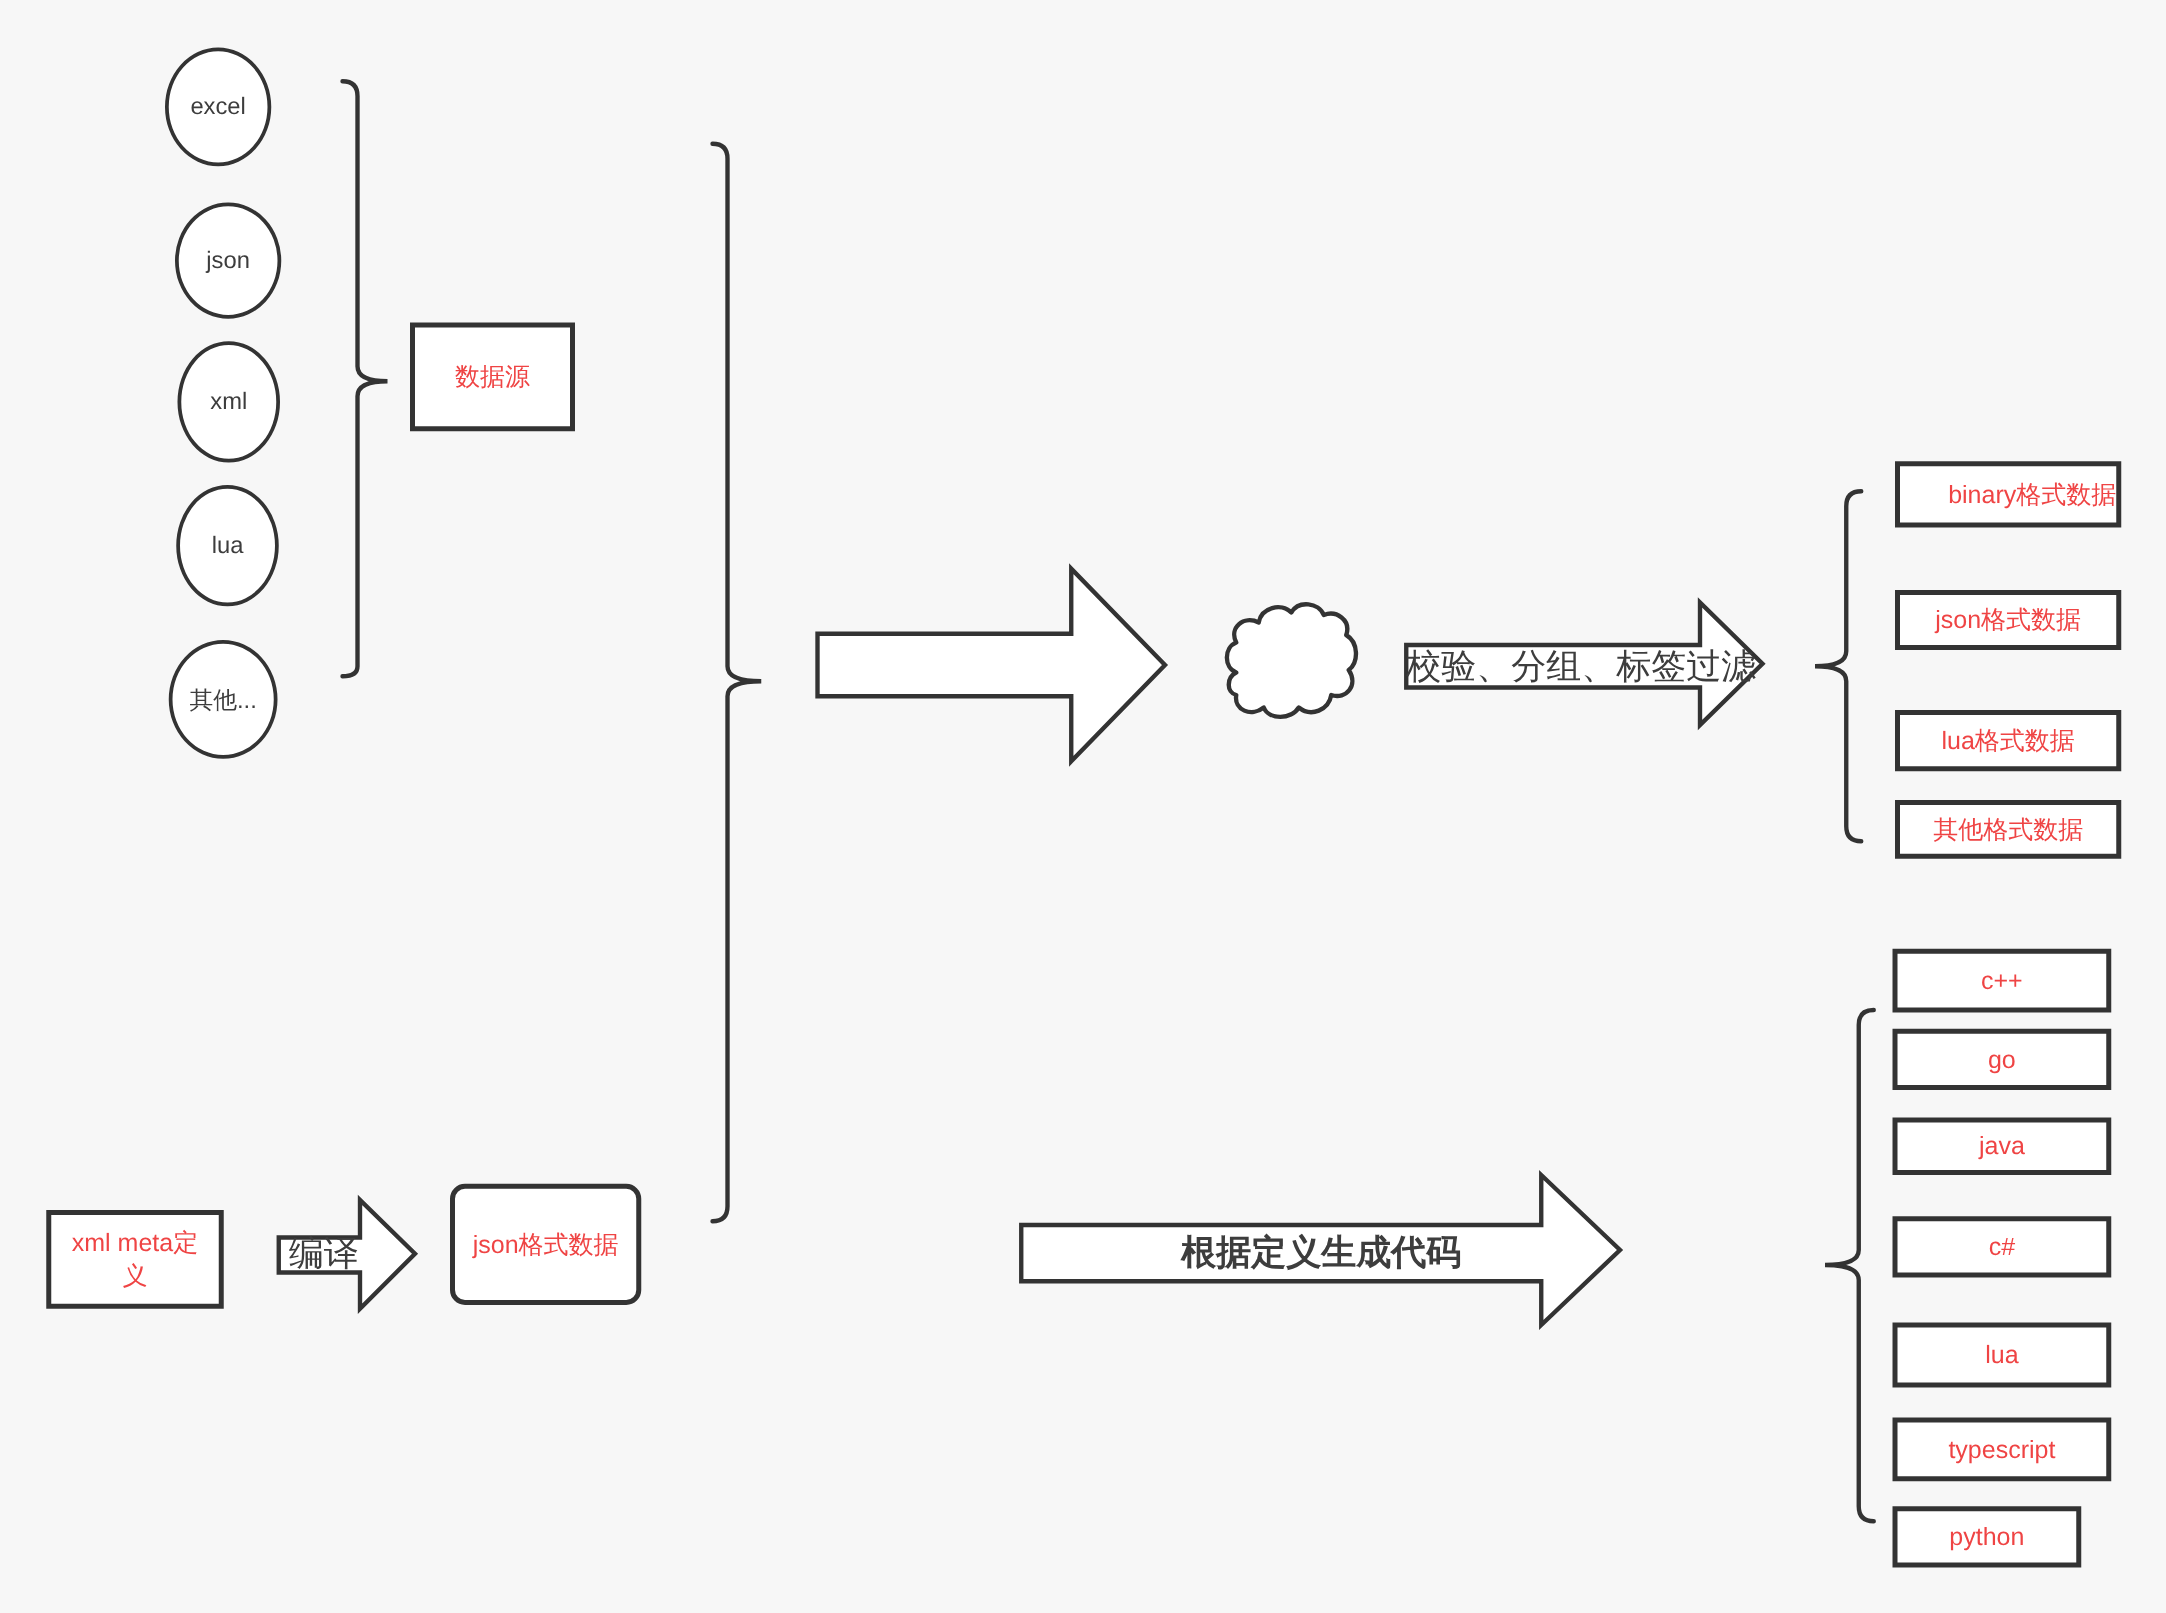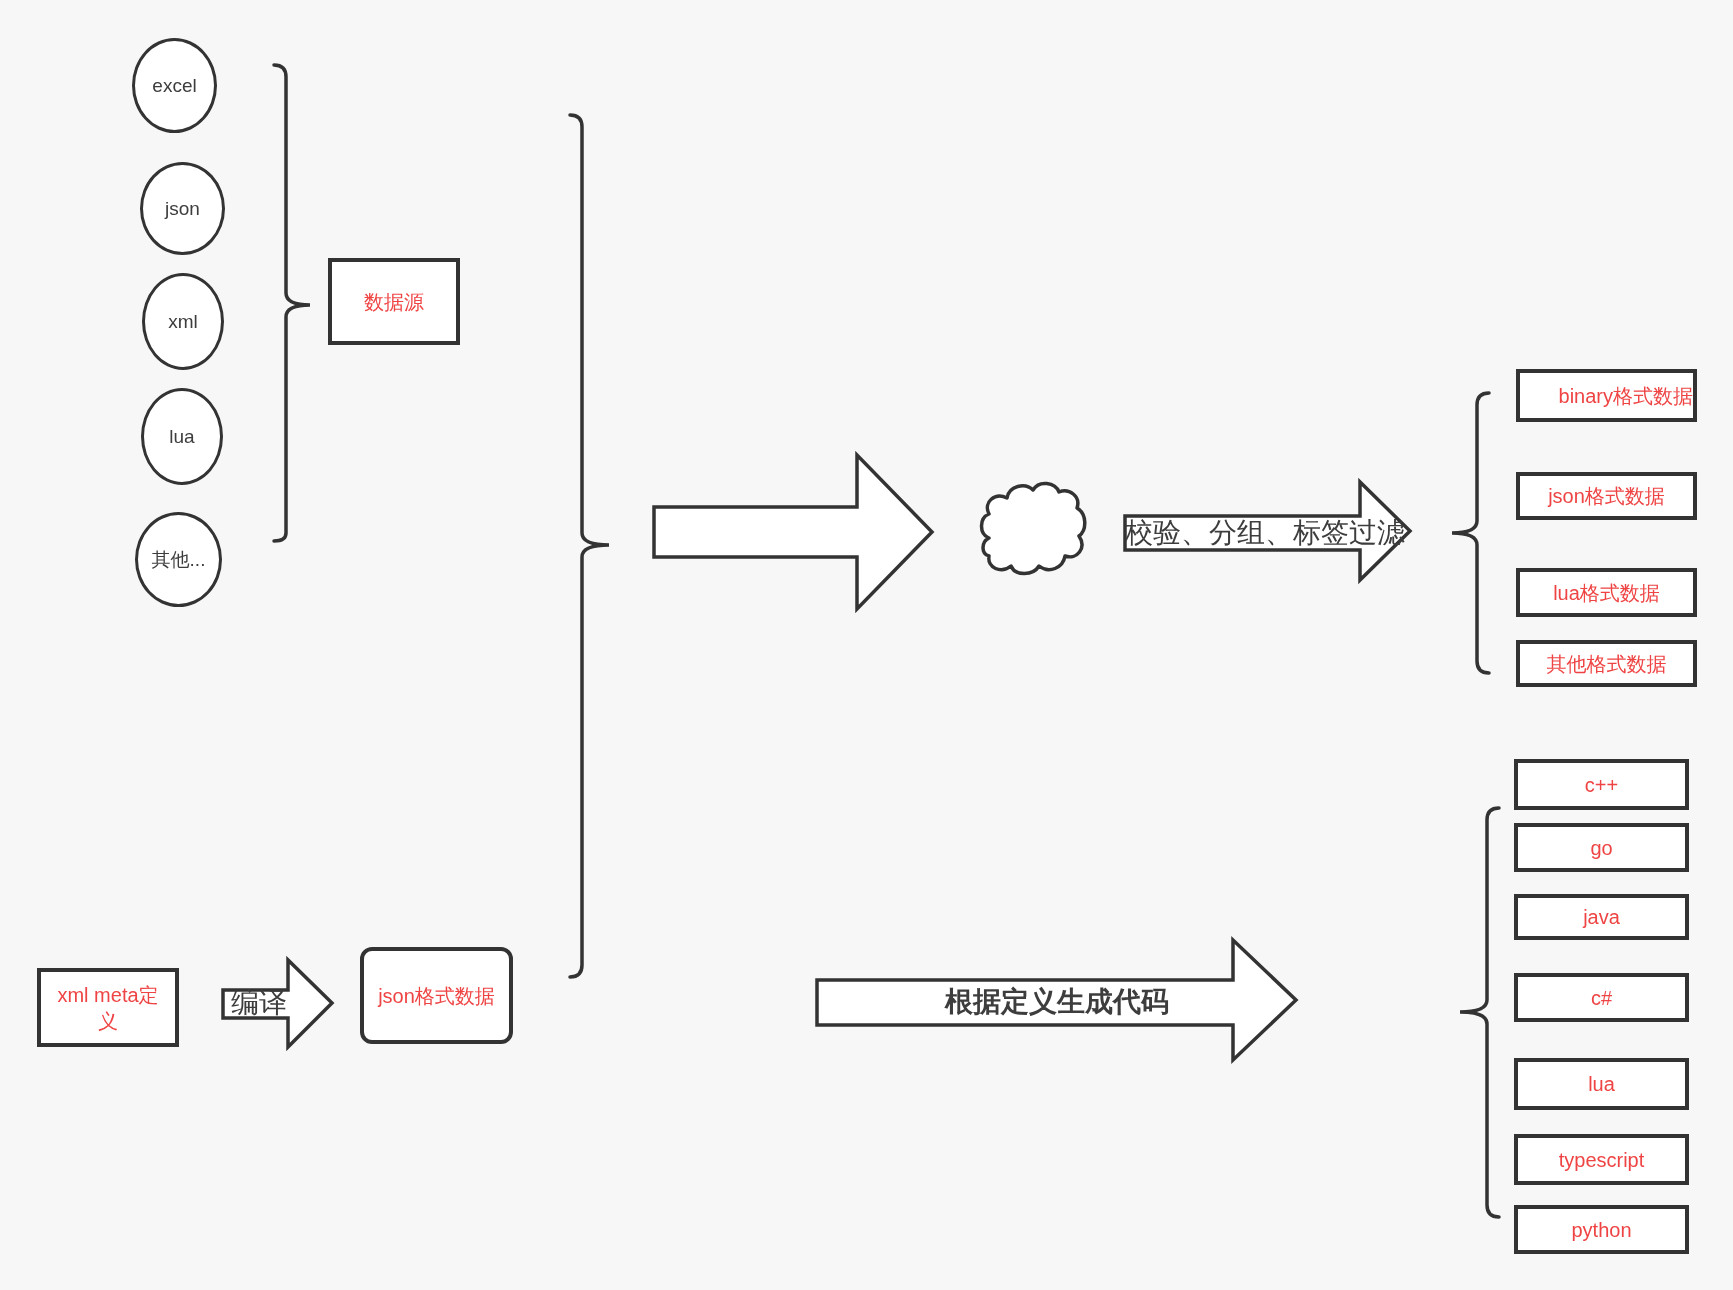--- a/index.html
+++ b/index.html
@@ -161,17 +161,17 @@
   </div>
   <div class="node" style="left:1514px;top:973px;width:175px;height:49px;">
     <span>c#</span>
   </div>
   <div class="node" style="left:1514px;top:1058px;width:175px;height:52px;">
     <span>lua</span>
   </div>
   <div class="node" style="left:1514px;top:1134px;width:175px;height:51px;">
     <span>typescript</span>
   </div>
-  <div class="node" style="left:1514px;top:1205px;width:175px;height:49px;text-align:center;">
+  <div class="node" style="left:1514px;top:1205px;width:151px;height:49px;text-align:center;">
     <span>python</span>
   </div>
 
 </div>
 
 </body></html>

